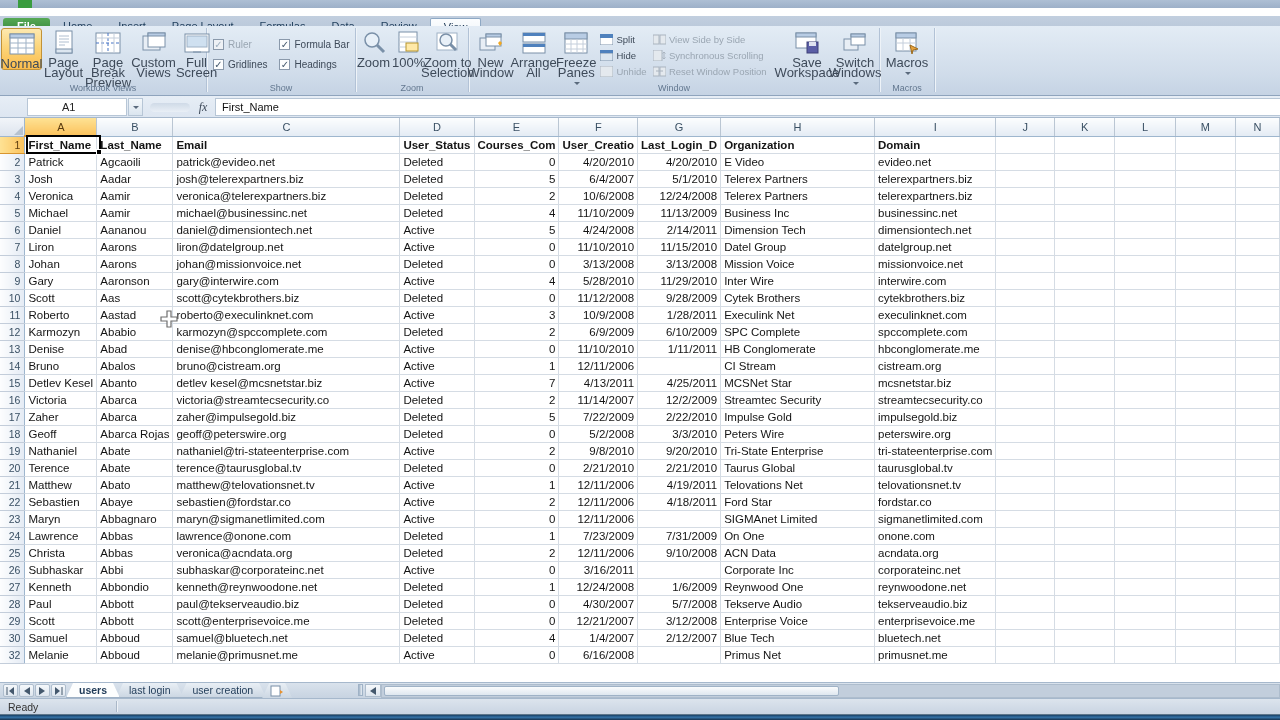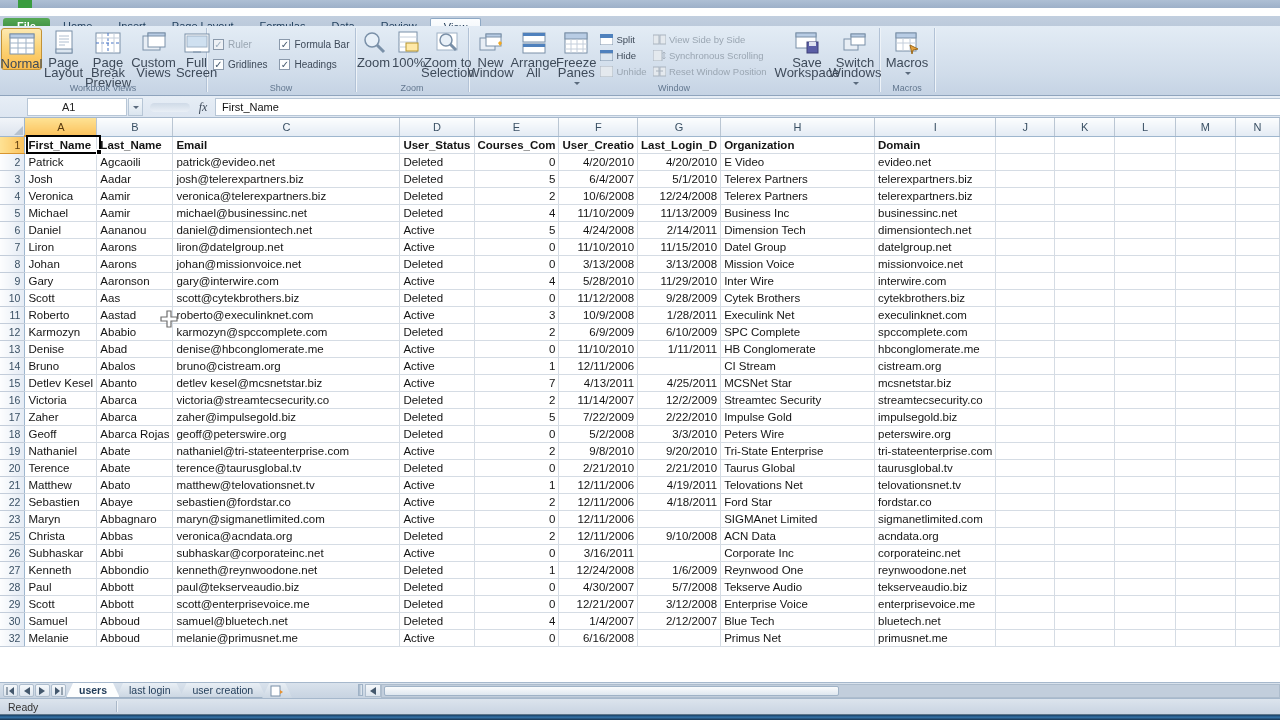--- a/index.html
+++ b/index.html
@@ -829,20 +829,37 @@
             <td class="rh">23</td>
             <td class="cell">Maryn</td>
             <td class="cell">Abbagnaro</td>
             <td class="cell">maryn@sigmanetlimited.com</td>
             <td class="cell">Active</td>
             <td class="cell num">0</td>
             <td class="cell num">12/11/2006</td>
             <td class="cell num"></td>
             <td class="cell">SIGMAnet Limited</td>
             <td class="cell">sigmanetlimited.com</td>
+            <td class="cell"></td>
+            <td class="cell"></td>
+            <td class="cell"></td>
+            <td class="cell"></td>
+            <td class="cell"></td>
+          </tr>
+          <tr>
+            <td class="rh">24</td>
+            <td class="cell">Lawrence</td>
+            <td class="cell">Abbas</td>
+            <td class="cell">lawrence@onone.com</td>
+            <td class="cell">Deleted</td>
+            <td class="cell num">1</td>
+            <td class="cell num">7/23/2009</td>
+            <td class="cell num">7/31/2009</td>
+            <td class="cell">On One</td>
+            <td class="cell">onone.com</td>
             <td class="cell"></td>
             <td class="cell"></td>
             <td class="cell"></td>
             <td class="cell"></td>
             <td class="cell"></td>
           </tr>
           <tr>
             <td class="rh">25</td>
             <td class="cell">Christa</td>
             <td class="cell">Abbas</td>

